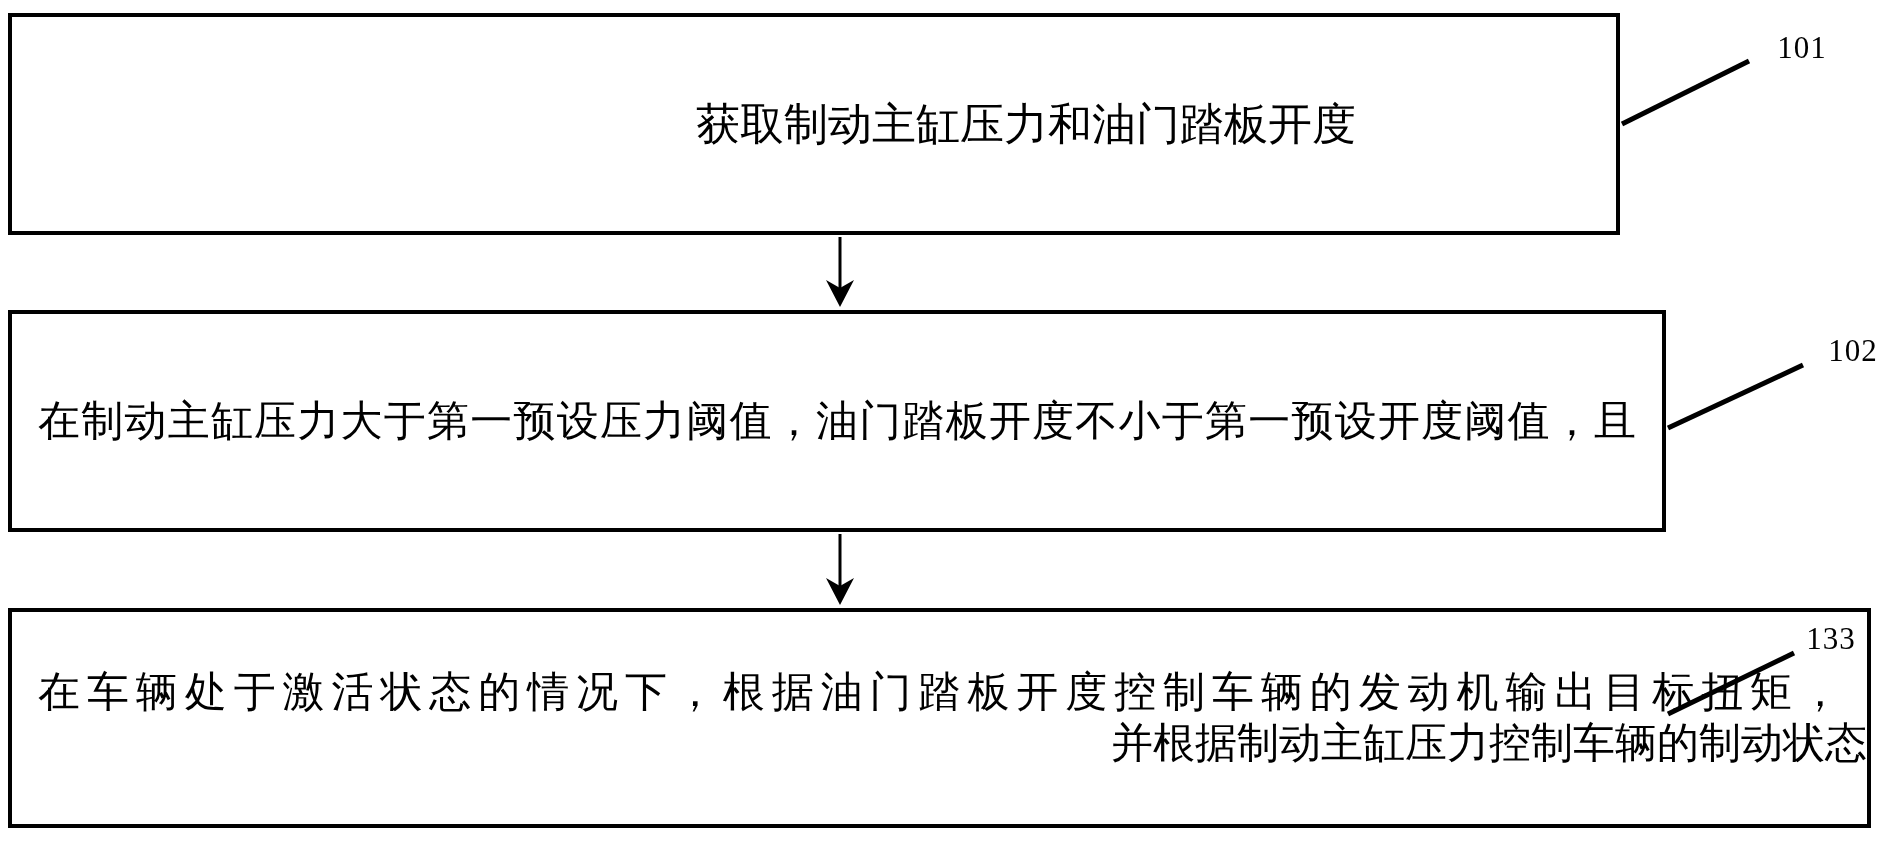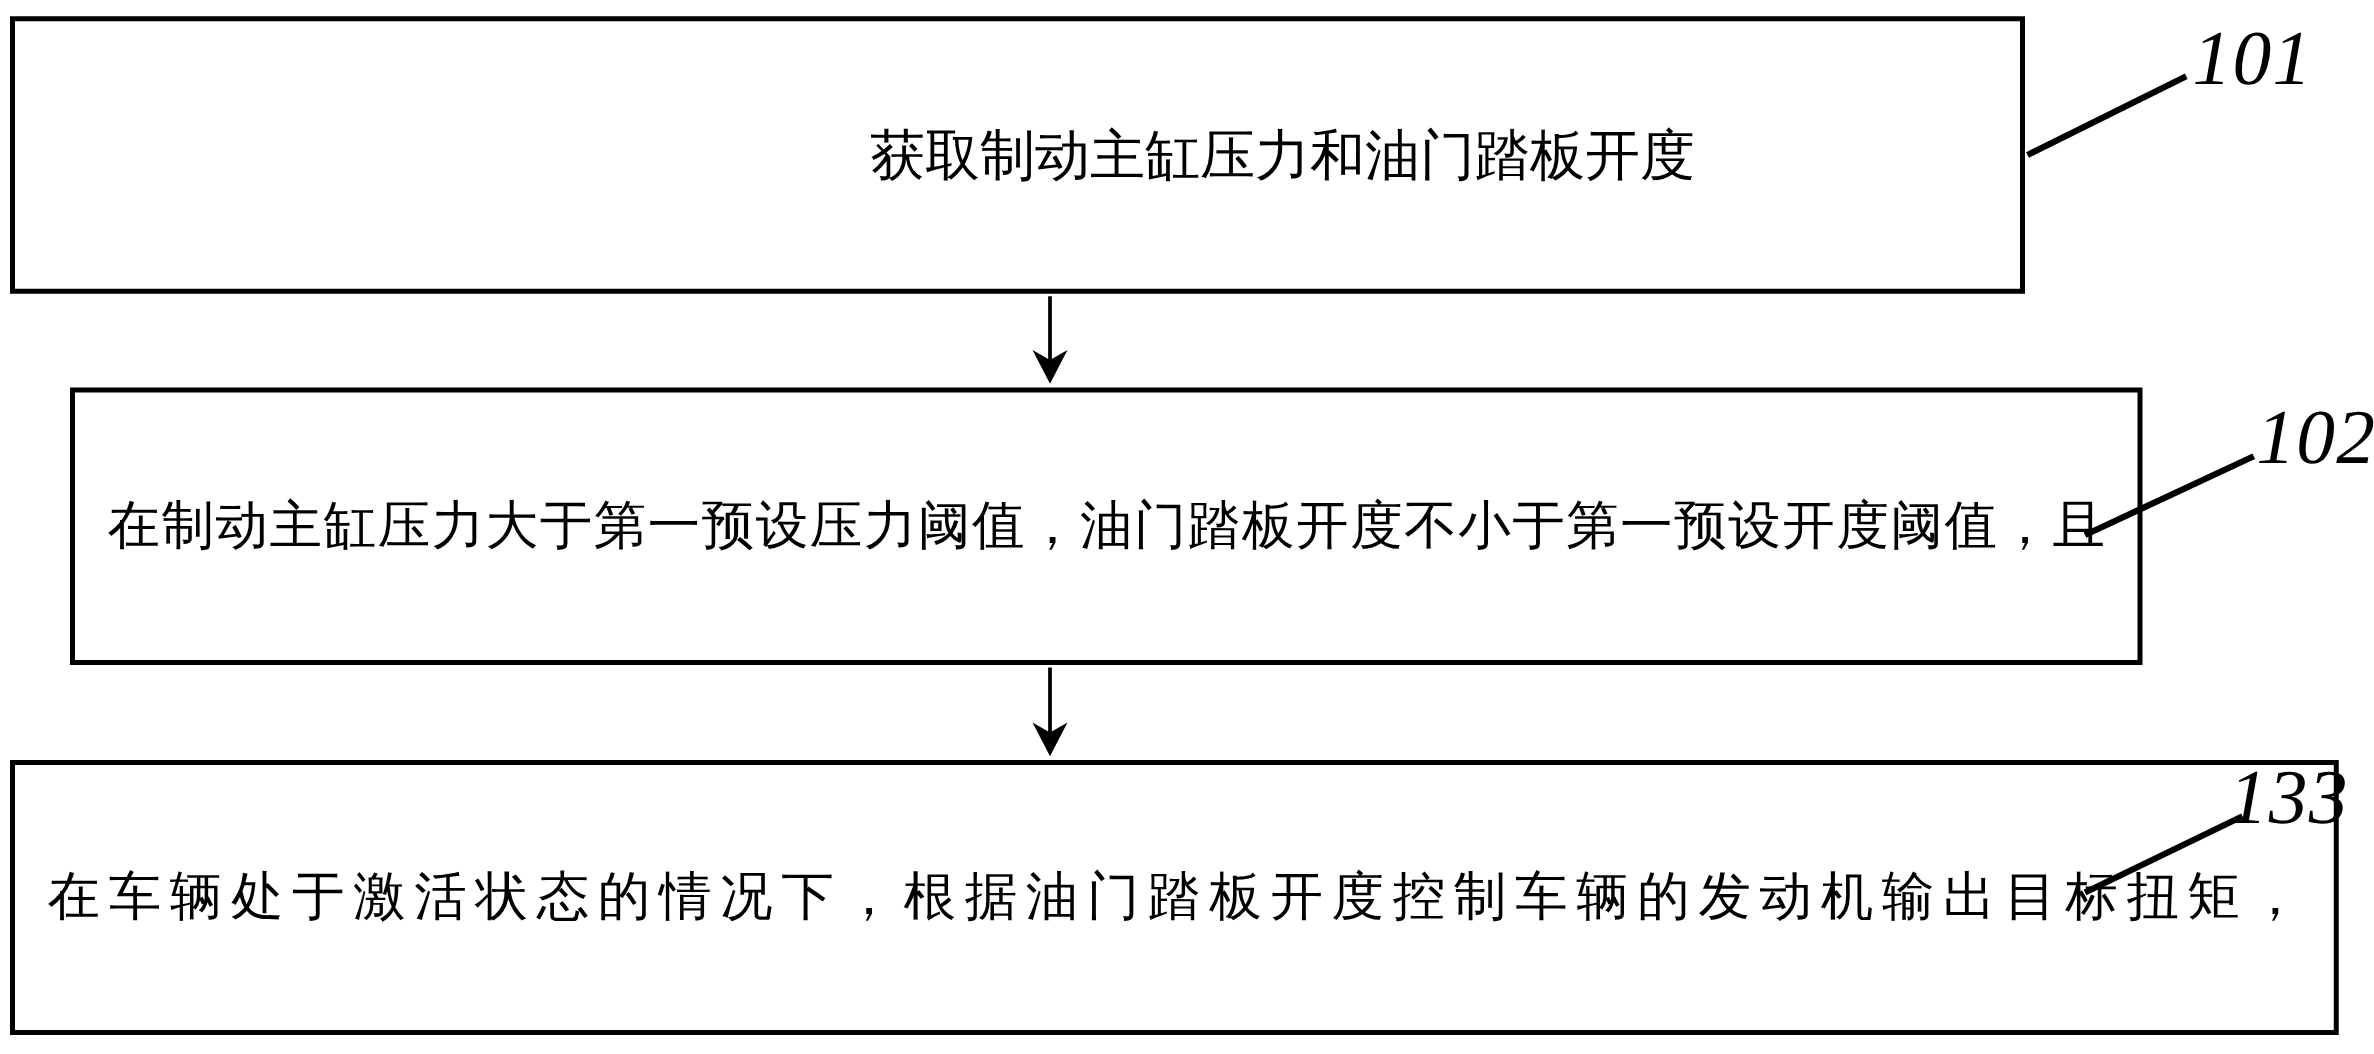--- a/index.html
+++ b/index.html
@@ -12,21 +12,21 @@
     overflow:hidden;
   }
   .flow-box{
     position:absolute;
     box-sizing:border-box;
     border:4px solid #000000;
     background:#ffffff;
     display:flex;flex-direction:column;justify-content:center;
   }
   .box-101{left:8px;top:13px;width:1612px;height:222px;}
-  .box-102{left:8px;top:310px;width:1658px;height:222px;margin-left:48px;}
+  .box-102{left:8px;top:310px;width:1658px;height:222px;}
   .box-103{left:8px;top:608px;width:1863px;height:220px;}
   .line{
     font-size:42px;
     line-height:51px;
     white-space:normal;
     color:#000000;
   }
   .line-justify{
     text-align:justify;
     text-align-last:justify;
@@ -34,45 +34,45 @@
   }
   .line-center{text-align:right;}
   .box-101 .line-center{font-size:44px;padding-right:260px;}
   .connector-layer{
     position:absolute;left:0;top:0;width:1899px;height:843px;
     pointer-events:none;
   }
   .ref-label{
     position:absolute;
     transform:translate(-50%,-50%);
-    font-size:62px;
+    font-size:31px;
     letter-spacing:1px;
     color:#000000;
     white-space:nowrap;
-    font-style:italic;
   }
   .ref-101{left:1802px;top:48px;}
   .ref-102{left:1853px;top:351px;}
   .ref-103{left:1831px;top:639px;}
 </style>
 </head>
 <body>
 
 <div class="canvas">
 
   <div class="flow-box box-101">
     <div class="line line-center">获取制动主缸压力和油门踏板开度</div>
   </div>
 
   <div class="flow-box box-102">
     <div class="line line-justify">在制动主缸压力大于第一预设压力阈值，油门踏板开度不小于第一预设开度阈值，且</div>
   </div>
 
   <div class="flow-box box-103">
     <div class="line line-justify">在车辆处于激活状态的情况下，根据油门踏板开度控制车辆的发动机输出目标扭矩，</div>
+    <div class="line line-center">并根据制动主缸压力控制车辆的制动状态</div>
   </div>
 
   <svg class="connector-layer" viewBox="0 0 1899 843" xmlns="http://www.w3.org/2000/svg">
 
     <line x1="840" y1="237" x2="840" y2="290" stroke="#000000" stroke-width="3"></line>
     <polygon points="840,307 826,280 840,288 854,280" fill="#000000"></polygon>
 
     <line x1="840" y1="534" x2="840" y2="587" stroke="#000000" stroke-width="3"></line>
     <polygon points="840,605 826,578 840,586 854,578" fill="#000000"></polygon>
 

